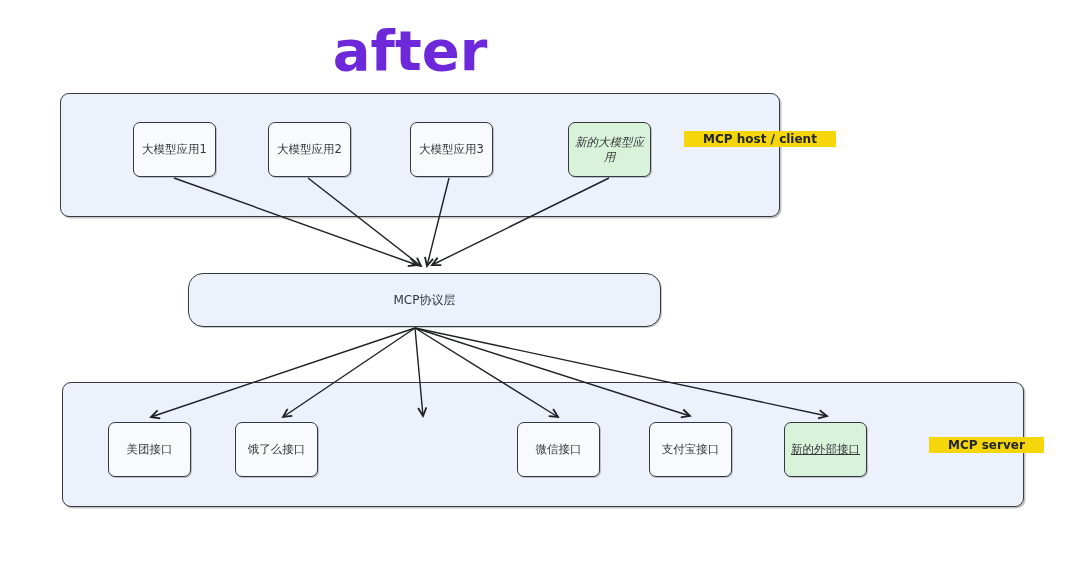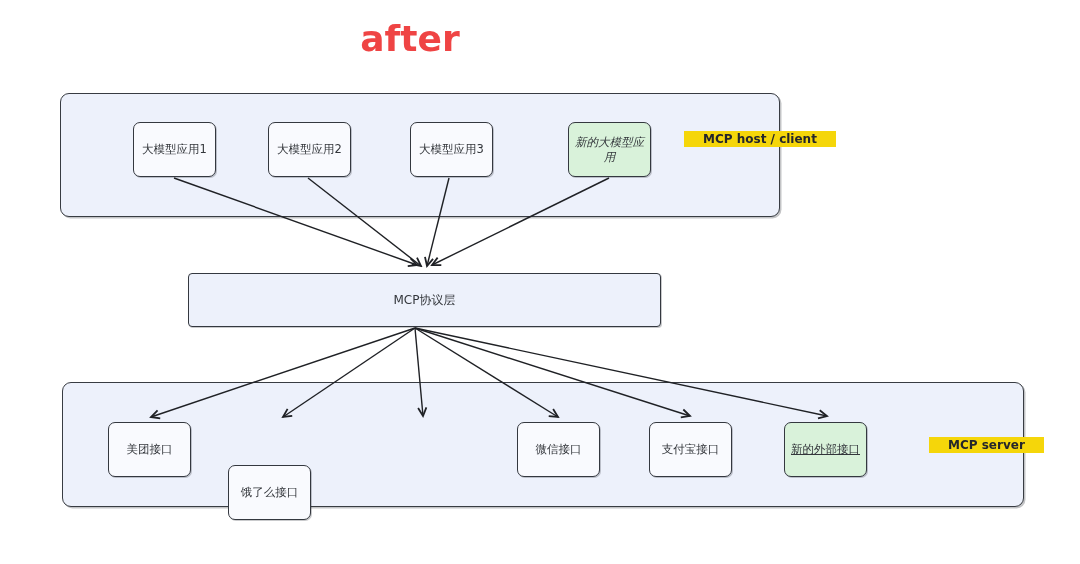--- a/index.html
+++ b/index.html
@@ -1,41 +1,41 @@
 <!DOCTYPE html>
 <html><head>
 <meta charset="utf-8">
 <style>
   html,body{margin:0;padding:0;background:#ffffff;font-family:"DejaVu Sans","Liberation Sans",sans-serif;}
   .canvas{position:relative;width:1080px;height:564px;background:#ffffff;overflow:hidden;}
 
   .diagram-title{
     position:absolute;left:300px;top:18px;width:220px;
-    text-align:center;font-size:36px;font-weight:600;color:#ef4444;margin:0;
+    text-align:center;font-size:56px;font-weight:600;color:#6d28d9;margin:0;
   }
 
   .container-box{
     position:absolute;background:#edf1fb;border:1.6px solid #383c42;border-radius:9px;
     box-shadow:1.5px 1.5px 0 rgba(40,44,50,0.28);
   }
   .container-host{left:60px;top:93px;width:718px;height:122px;}
   .container-server{left:62px;top:382px;width:960px;height:123px;}
 
   .node{
     position:absolute;width:83px;height:55px;box-sizing:border-box;
     background:#f9fafe;border:1.6px solid #34383f;border-radius:7px;
     box-shadow:1px 1px 0 rgba(40,44,50,0.25);
     display:flex;align-items:center;justify-content:center;
     font-size:11.5px;color:#33363b;text-align:center;line-height:1.25;
     padding:2px;z-index:2;
   }
   .node.new{background:#d9f2da;}
   .protocol-node{
     position:absolute;left:188px;top:273px;width:473px;height:54px;box-sizing:border-box;
-    background:#edf1fb;border:1.6px solid #34383f;border-radius:4px;
+    background:#edf1fb;border:1.6px solid #34383f;border-radius:15px;
     box-shadow:1px 1px 0 rgba(40,44,50,0.25);
     display:flex;align-items:center;justify-content:center;
     font-size:12px;color:#33363b;z-index:2;
   }
 
   .tag-label{
     position:absolute;background:#f5d60a;color:#24262b;font-weight:bold;
     font-size:12px;padding:1px 19px;white-space:nowrap;z-index:3;
   }
   .tag-host{left:684px;top:131px;}
@@ -55,21 +55,21 @@
   <div class="node" style="left:133px;top:122px;">大模型应用1</div>
   <div class="node" style="left:268px;top:122px;">大模型应用2</div>
   <div class="node" style="left:410px;top:122px;">大模型应用3</div>
   <div class="node new" style="left:568px;top:122px;font-style:italic;">新的大模型应用</div>
   <div class="tag-label tag-host">MCP host / client</div>
 
   <div class="protocol-node">MCP协议层</div>
 
   <div class="container-box container-server"></div>
   <div class="node" style="left:108px;top:422px;">美团接口</div>
-  <div class="node" style="left:228px;top:422px;margin-top:43px;">饿了么接口</div>
+  <div class="node" style="left:235px;top:422px;">饿了么接口</div>
   <div class="node" style="left:517px;top:422px;">微信接口</div>
   <div class="node" style="left:649px;top:422px;">支付宝接口</div>
   <div class="node new" style="left:784px;top:422px;text-decoration:underline;">新的外部接口</div>
   <div class="tag-label tag-server">MCP server</div>
 
   <svg class="arrows" viewBox="0 0 1080 564" xmlns="http://www.w3.org/2000/svg">
     <defs>
       <marker id="ah" viewBox="0 0 10 10" refX="8.5" refY="5" markerWidth="8.5" markerHeight="8.5" orient="auto-start-reverse">
         <path d="M1.5,1.5 L8.5,5 L1.5,8.5" fill="none" stroke="#1f2125" stroke-width="1.5"></path>
       </marker>

